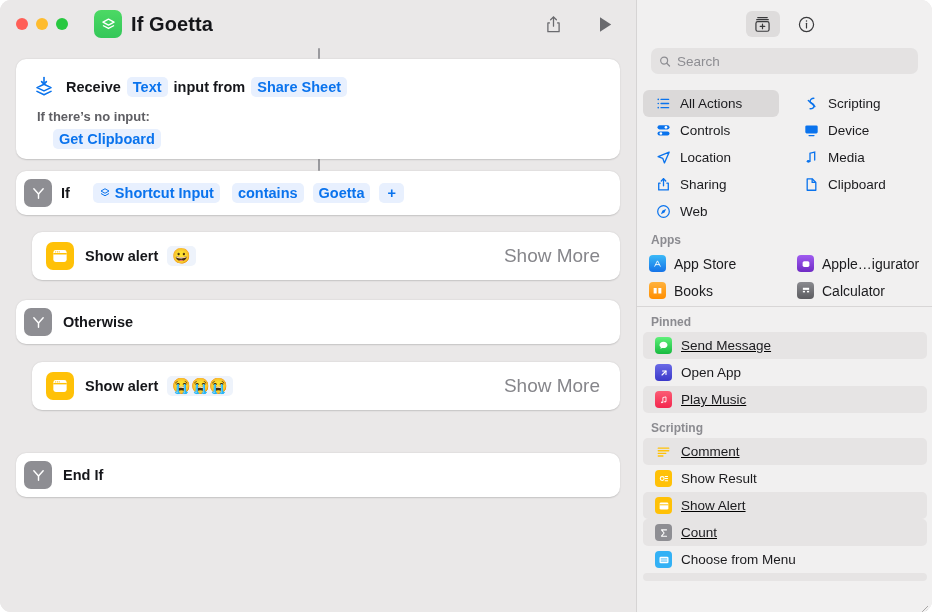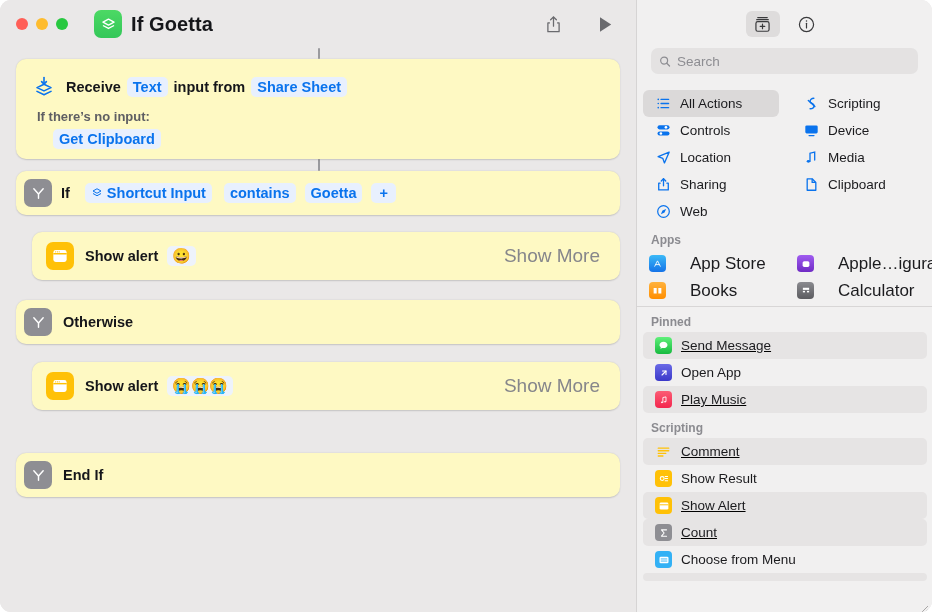--- a/index.html
+++ b/index.html
@@ -62,21 +62,21 @@
     width: 636px; height: 564px;
   }
   
   .connector {
     position: absolute; left: 318px; width: 2px;
     background: #9a9a9e; border-radius: 1px;
   }
 
   .card {
     position: absolute;
-    background: #fef9c3;
+    background: #ffffff;
     border-radius: 10px;
     box-shadow: 0 0.5px 1.5px rgba(0,0,0,0.16);
   }
   .row-flex { display: flex; align-items: center; height: 100%; }
 
   .act-icon {
     width: 28px; height: 28px; border-radius: 7px;
     flex: none;
     display: flex; align-items: center; justify-content: center;
   }
@@ -154,21 +154,21 @@
   .section-head {
     font-size: 12px; color: #8b8b90; font-weight: bold;
     padding: 8px 0 3px 14px;
   }
   .app-grid { display: grid; grid-template-columns: 148px 148px; }
   .app-item {
     height: 27px; display: flex; align-items: center; gap: 8px;
     padding-left: 12px;
   }
   .app-ico { width: 17px; height: 17px; border-radius: 4px; flex: none; }
-  .app-label { font-size: 17px; color: #1b1b1e; white-space: nowrap; overflow:hidden;margin-left:16px; }
+  .app-label { font-size: 14px; color: #1b1b1e; white-space: nowrap; overflow:hidden; }
 
   .clip-divider {
     border-bottom: 0.5px solid #d8d6d6;
     margin-top: 2px;
   }
 
   .list-row {
     height: 27px; display: flex; align-items: center; gap: 9px;
     padding-left: 12px; margin: 0 6px; border-radius: 5px;
   }
@@ -252,21 +252,21 @@
 
       <div class="card" style="left:16px; top:123px; width:604px; height:44px;">
         <div class="row-flex" style="padding-left:8px;">
           <div class="act-icon gray">
             <svg width="17" height="17" viewBox="0 0 20 20" fill="none" stroke="#ffffff" stroke-width="1.7" stroke-linecap="round" stroke-linejoin="round">
               <path d="M4.5 4.5 10 10.5v5"></path>
                 <path d="M15.5 4.5 10 10.5"></path>
             </svg>
           </div>
           <span class="lbl" style="margin-left:9px;">If</span>
-          <span class="token" style="margin-left:15px;">
+          <span class="token" style="margin-left:23px;">
             <svg width="12" height="12" viewBox="0 0 24 24" fill="none" stroke="#0a73ed" stroke-width="2" stroke-linejoin="round">
               <path d="M12 3.5 20 8l-8 4.5L4 8z"></path>
                 <path d="M4 13 12 17.5 20 13"></path>
             </svg>
             <span>Shortcut Input</span>
           </span>
           <span class="token" style="margin-left:12px;">contains</span>
           <span class="token" style="margin-left:9px;">Goetta</span>
           <span class="token" style="margin-left:9px; padding:2px 8px;">+</span>
         </div>

